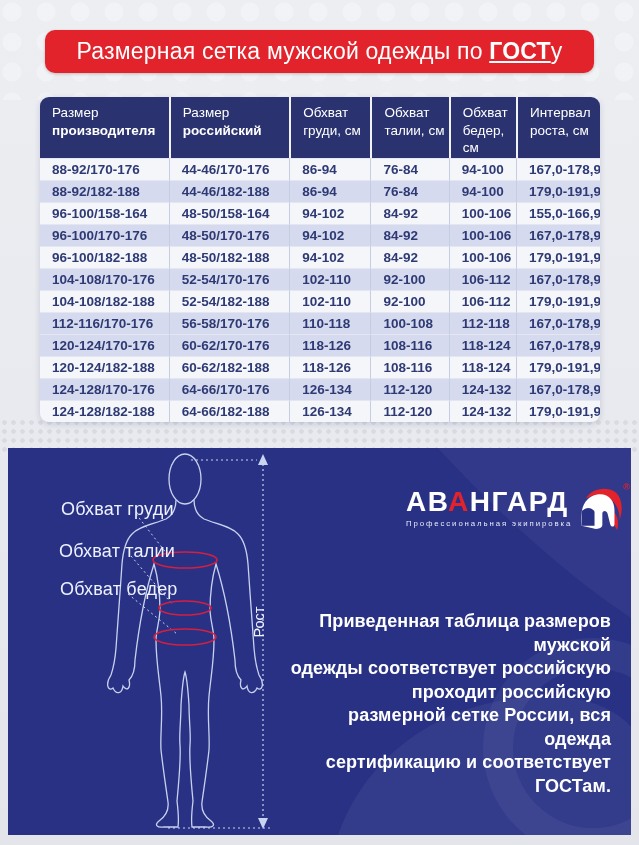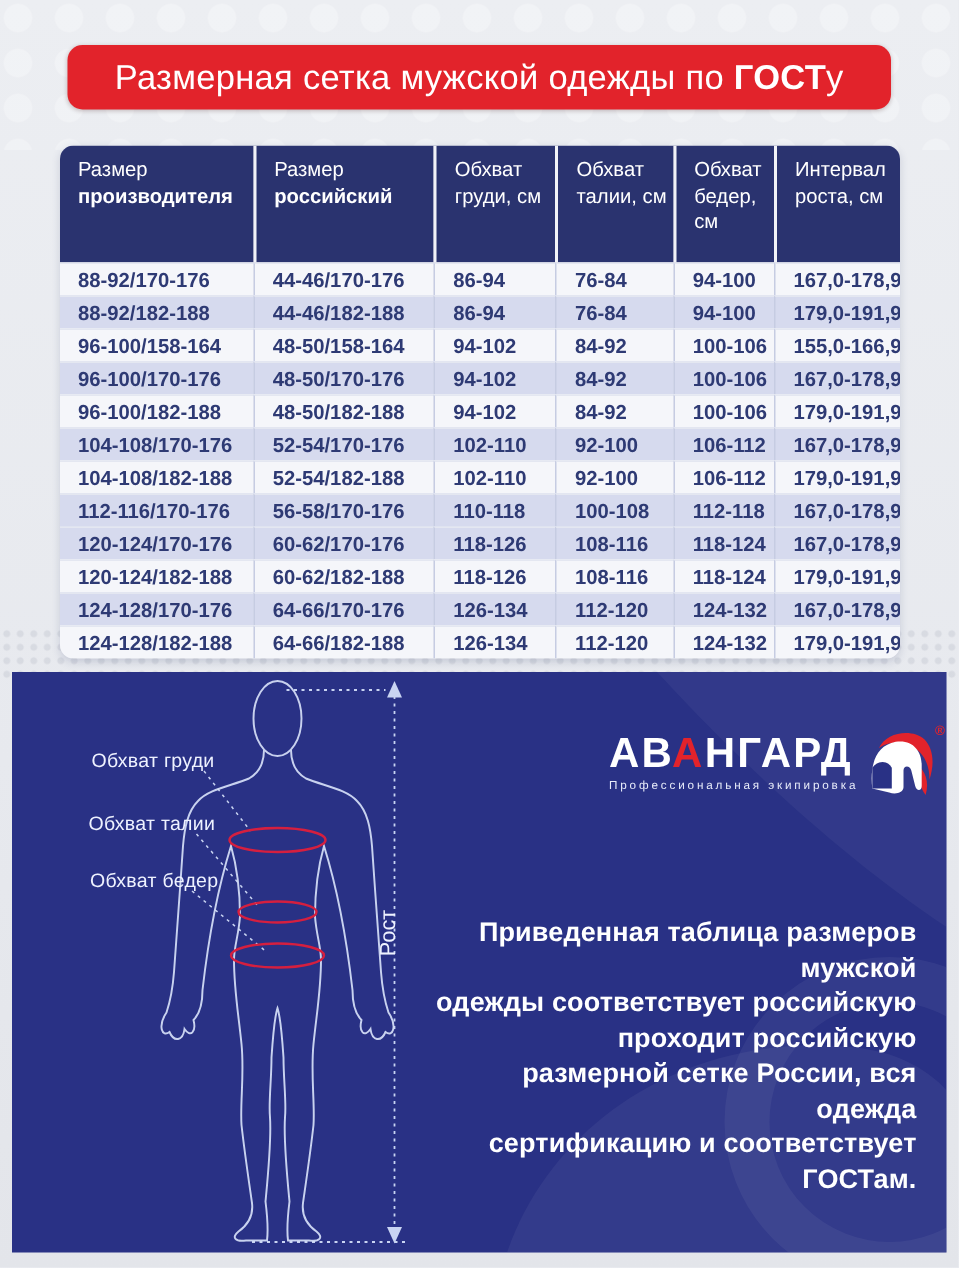--- a/index.html
+++ b/index.html
@@ -13,41 +13,41 @@
     background-size:34px 30px; opacity:.5; }
   
   .texture-dots { position:absolute; left:0; top:418px; width:639px; height:38px;
     background-image:radial-gradient(circle, rgba(160,165,180,.28) 2px, rgba(160,165,180,0) 2.6px);
     background-size:9px 9px; opacity:.8; }
 
   
   .banner { position:absolute; left:45px; top:30px; width:549px; height:43px;
     background:#e2232b; border-radius:10px; color:#fff; display:flex; align-items:center;
     justify-content:center; font-size:23px; letter-spacing:.2px; box-shadow:0 1px 3px rgba(60,20,20,.25); }
-  .banner b { font-weight:bold; }
+  .banner b { font-weight:bold;text-decoration:underline; }
 
   
   .size-table { position:absolute; left:40px; top:97px; width:560px; border-collapse:separate; border-spacing:0;
     border-radius:9px; overflow:hidden; box-shadow:0 2px 6px rgba(50,60,110,.18); table-layout:fixed; }
   .size-table th { background:#2a336f; color:#fff; font-size:13.5px; font-weight:normal; text-align:left;
-    padding:7px 4px 18px 12px; line-height:1.3; vertical-align:top; border-left:2px solid #f2f3f8;margin-left:22px; }
+    padding:7px 4px 1px 12px; line-height:1.3; vertical-align:top; border-left:2px solid #f2f3f8;margin-left:22px; }
   .size-table th:first-child { border-left:none; }
   .size-table th .l2b { font-weight:bold; }
   .size-table td { background:#f5f6fa; color:#2e3a74; font-size:13.5px; font-weight:bold;
     padding:3px 4px 3px 12px; border-left:1px solid #c6cce2; border-top:1px solid #e4e7f1; height:21px;
     white-space:nowrap; overflow:hidden; }
   .size-table td:first-child { border-left:none; }
   .size-table tr.alt td { background:#d6daee; }
   .c0 { width:23%; } .c1 { width:21.5%; } .c2 { width:14.5%; } .c3 { width:14%; } .c4 { width:12%; } .c5 { width:15%; }
 
   
   .panel { position:absolute; left:8px; top:448px; width:623px; height:387px; background:#293185; overflow:hidden; }
   .panel svg.deco { position:absolute; left:0; top:0; }
 
-  .measure-label { position:absolute; color:#eef2ff; font-size:13px; letter-spacing:.2px; white-space:nowrap; }
+  .measure-label { position:absolute; color:#eef2ff; font-size:18px; letter-spacing:.2px; white-space:nowrap; }
   .lbl-chest { left:53px; top:51px; }
   .lbl-waist { left:51px; top:93px; }
   .lbl-hips  { left:52px; top:131px; }
   .lbl-height { position:absolute; left:225px; top:166px; width:52px; text-align:center;
     color:#eef2ff; font-size:14.5px; transform:rotate(-90deg); }
 
   
   .logo { position:absolute; left:398px; top:40px; width:218px; height:58px; }
   .logo-name { font-size:28px; font-weight:bold; color:#fff; letter-spacing:1.5px; line-height:1; white-space:nowrap; }
   .logo-name .accent { color:#e2232b; }

